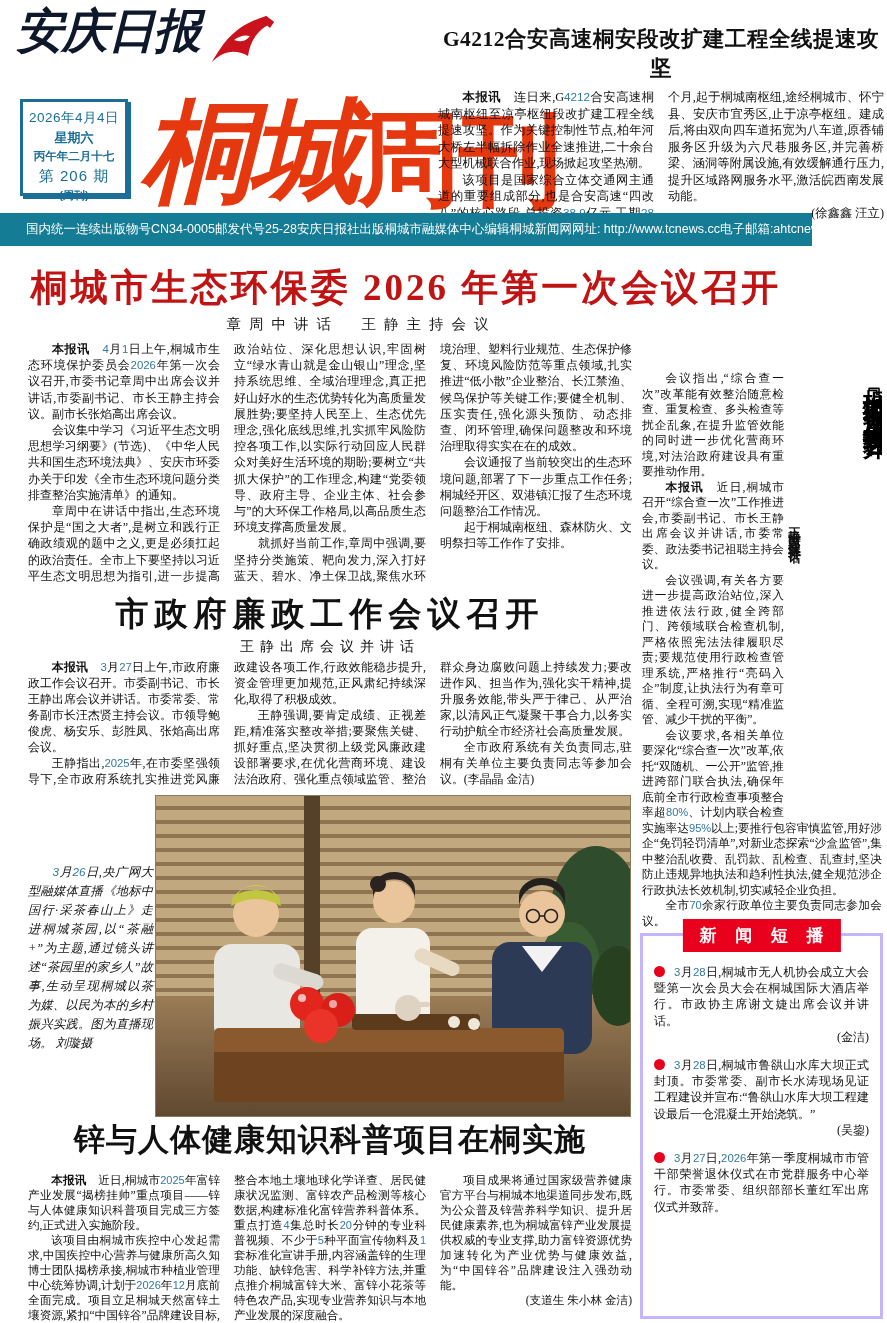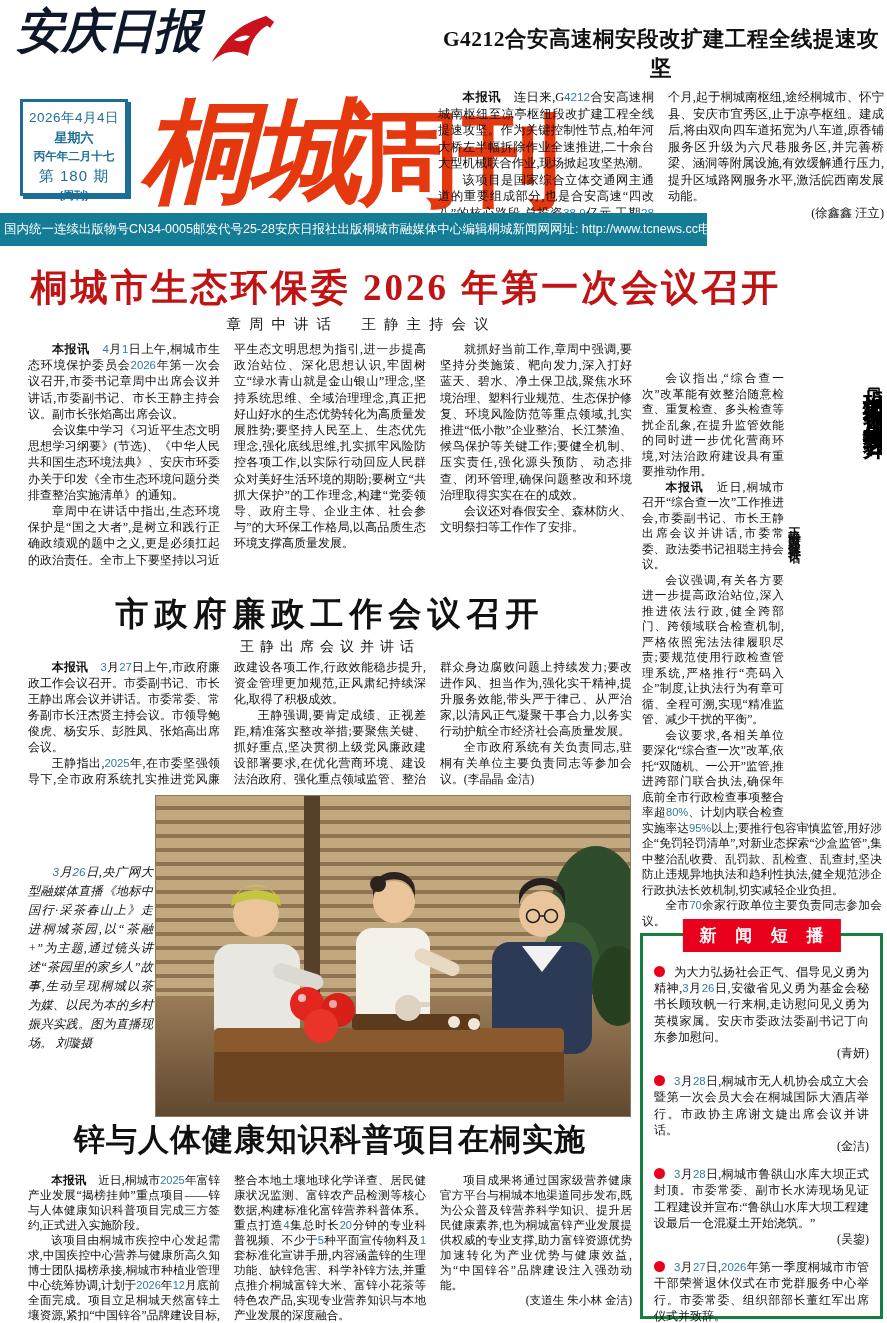--- a/index.html
+++ b/index.html
@@ -32,22 +32,22 @@
                   font-family:"Liberation Sans",sans-serif; letter-spacing:-2px; }
 
   
   .top-article { left:438px; top:24px; width:446px; }
   .top-article h2 { font-size:21.5px; font-weight:900; text-align:center; letter-spacing:0.5px;
                     font-family:"Liberation Serif",serif; }
   .top-article .body { margin-top:7px; height:150px; column-count:2; column-gap:14px;
                        font-size:12.3px; line-height:16.5px; text-align:justify; overflow:hidden; }
 
   
-  .info-bar { left:0; top:213px; width:707px; height:33px; background:#147c95; color:#fff;
-              display:flex; align-items:center; justify-content:space-between; padding:0 4px;
+  .info-bar { left:0; top:213px; width:812px; height:33px; background:#147c95; color:#fff;
+              display:flex; align-items:center; justify-content:space-between; padding:0 26px;
               font-size:12.5px; font-family:"Liberation Sans",sans-serif; white-space:nowrap; }
 
   
   .main-headline { left:0; top:263px; width:812px; text-align:center; color:#c01414;
                    font-size:37px; font-weight:900; letter-spacing:3px;
                    font-family:"Liberation Serif",serif; }
   .main-sub { left:0; top:315px; width:723px; text-align:center; font-size:14.5px;
               letter-spacing:8px; color:#1a1a1a; }
   .main-body { left:28px; top:341px; width:604px; height:246px; column-count:3; column-gap:14px;
                font-size:12px; line-height:16.2px; text-align:justify; overflow:hidden; }
@@ -75,21 +75,21 @@
              font-style:italic; text-align:justify; }
   .caption p { text-indent:2em; }
 
   
   .zinc-headline { left:28px; top:1119px; width:604px; text-align:center; font-size:31px;
                    font-weight:900; letter-spacing:1px; font-family:"Liberation Sans",sans-serif; }
   .zinc-body { left:28px; top:1173px; width:604px; height:150px; column-count:3; column-gap:14px;
                font-size:11.6px; line-height:15px; text-align:justify; overflow:hidden; }
 
   
-  .news-box { left:640px; top:933px; width:243px; height:386px; border:3px solid #15803d; background:#fff; }
+  .news-box { left:640px; top:933px; width:243px; height:386px; border:3px solid #c4b5fd; background:#fff; }
   .news-tab { position:absolute; top:-17px; left:50%; transform:translateX(-50%);
               background:#e8001c; color:#fff; font-weight:bold; font-size:17px;
               letter-spacing:7px; padding:5px 10px 5px 17px; white-space:nowrap;
               font-family:"Liberation Sans",sans-serif; }
   .news-items { padding:28px 11px 6px 11px; font-size:12px; line-height:16.2px; text-align:justify; }
   .brief { margin-bottom:12px; }
   .dot { display:inline-block; width:11px; height:11px; border-radius:50%; background:#e8001c;
          margin-right:9px; vertical-align:-1px; }
   .bsig { display:block; text-align:right; }
 
@@ -109,21 +109,21 @@
       <path d="M8,50 C20,30 30,14 62,4 L70,10 C52,18 46,30 44,44 C30,36 18,40 8,50 Z" fill="#c9121c"></path>
       <path d="M62,4 L70,10 L66,16 L58,9 Z" fill="#c9121c"></path>
       <path d="M30,28 q8,-6 16,-4 q-6,8 -16,4" fill="#fff"></path>
     </svg>
   </div>
 
   <div class="abs date-box">
     <div class="d1">2026年4月4日</div>
     <div class="d2">星期六</div>
     <div class="d3">丙午年二月十七</div>
-    <div class="d4">第 180 期</div>
+    <div class="d4">第 206 期</div>
     <div class="d5">(周刊)</div>
   </div>
 
   <div class="abs weekly-title">
     <span class="weekly-calli">桐城</span>
     <span class="weekly-bold">周刊</span>
   </div>
 
   <div class="abs top-article">
     <h2>G4212合安高速桐安段改扩建工程全线提速攻坚</h2>
@@ -145,21 +145,22 @@
     <span>电子邮箱:ahtcnews@163.com</span>
   </div>
 
   <div class="abs main-headline">桐城市生态环保委 2026 年第一次会议召开</div>
   <div class="abs main-sub">章周中讲话　王静主持会议</div>
   <div class="abs main-body">
       <p class="para"><b>本报讯</b>　<span class="num">4</span>月<span class="num">1</span>日上午,桐城市生态环境保护委员会<span class="num">2026</span>年第一次会议召开,市委书记章周中出席会议并讲话,市委副书记、市长王静主持会议。副市长张焰高出席会议。</p>
       <p class="para">会议集中学习《习近平生态文明思想学习纲要》(节选)、《中华人民共和国生态环境法典》、安庆市环委办关于印发《全市生态环境问题分类排查整治实施清单》的通知。</p>
       <p class="para">章周中在讲话中指出,生态环境保护是“国之大者”,是树立和践行正确政绩观的题中之义,更是必须扛起的政治责任。全市上下要坚持以习近平生态文明思想为指引,进一步提高政治站位、深化思想认识,牢固树立“绿水青山就是金山银山”理念,坚持系统思维、全域治理理念,真正把好山好水的生态优势转化为高质量发展胜势;要坚持人民至上、生态优先理念,强化底线思维,扎实抓牢风险防控各项工作,以实际行动回应人民群众对美好生活环境的期盼;要树立“共抓大保护”的工作理念,构建“党委领导、政府主导、企业主体、社会参与”的大环保工作格局,以高品质生态环境支撑高质量发展。</p>
       <p class="para">就抓好当前工作,章周中强调,要坚持分类施策、靶向发力,深入打好蓝天、碧水、净土保卫战,聚焦水环境治理、塑料行业规范、生态保护修复、环境风险防范等重点领域,扎实推进“低小散”企业整治、长江禁渔、候鸟保护等关键工作;要健全机制、压实责任,强化源头预防、动态排查、闭环管理,确保问题整改和环境治理取得实实在在的成效。</p>
-      <p class="para">会议还对春假安全、森林防火、文明祭扫等工作作了安排。</p>
+      <p class="para">会议通报了当前较突出的生态环境问题,部署了下一步重点工作任务;桐城经开区、双港镇汇报了生态环境问题整治工作情况。</p>
+      <p class="para">起于桐城南枢纽、森林防火、文明祭扫等工作作了安排。</p>
     </div>
 
   <div class="abs right-article">
     <div class="vblock">
       <div class="vtitle">桐城市『综合查一次』工作推进会召开</div>
       <div class="vbyline">王静出席会议并讲话</div>
     </div>
     <div>
         <p class="para">会议指出,“综合查一次”改革能有效整治随意检查、重复检查、多头检查等扰企乱象,在提升监管效能的同时进一步优化营商环境,对法治政府建设具有重要推动作用。</p>
         <p class="para"><b>本报讯</b>　近日,桐城市召开“综合查一次”工作推进会,市委副书记、市长王静出席会议并讲话,市委常委、政法委书记祖聪主持会议。</p>
@@ -253,24 +254,20 @@
         <p class="para">该项目由桐城市疾控中心发起需求,中国疾控中心营养与健康所高久知博士团队揭榜承接,桐城市种植业管理中心统筹协调,计划于<span class="num">2026</span>年<span class="num">12</span>月底前全面完成。项目立足桐城天然富锌土壤资源,紧扣“中国锌谷”品牌建设目标,整合本地土壤地球化学详查、居民健康状况监测、富锌农产品检测等核心数据,构建标准化富锌营养科普体系。重点打造<span class="num">4</span>集总时长<span class="num">20</span>分钟的专业科普视频、不少于<span class="num">5</span>种平面宣传物料及<span class="num">1</span>套标准化宣讲手册,内容涵盖锌的生理功能、缺锌危害、科学补锌方法,并重点推介桐城富锌大米、富锌小花茶等特色农产品,实现专业营养知识与本地产业发展的深度融合。</p>
         <p class="para">项目成果将通过国家级营养健康官方平台与桐城本地渠道同步发布,既为公众普及锌营养科学知识、提升居民健康素养,也为桐城富锌产业发展提供权威的专业支撑,助力富锌资源优势加速转化为产业优势与健康效益,为“中国锌谷”品牌建设注入强劲动能。</p>
       </div>
     <div class="sig">(支道生 朱小林 金洁)</div>
   </div>
 
   <div class="abs news-box">
     <div class="news-tab">新 闻 短 播</div>
     <div class="news-items">
       <div class="brief">
-        <span class="dot"></span><span>为大力弘扬社会正气、倡导见义勇为精神,<span class="num">3</span>月<span class="num">26</span>日,安徽省见义勇为基金会秘书长顾玫帆一行来桐,走访慰问见义勇为英模家属。安庆市委政法委副书记丁向东参加慰问。</span>
-        <span class="bsig">(青妍)</span>
-      </div>
-      <div class="brief">
         <span class="dot"></span><span><span class="num">3</span>月<span class="num">28</span>日,桐城市无人机协会成立大会暨第一次会员大会在桐城国际大酒店举行。市政协主席谢文婕出席会议并讲话。</span>
         <span class="bsig">(金洁)</span>
       </div>
       <div class="brief">
         <span class="dot"></span><span><span class="num">3</span>月<span class="num">28</span>日,桐城市鲁谼山水库大坝正式封顶。市委常委、副市长水涛现场见证工程建设并宣布:“鲁谼山水库大坝工程建设最后一仓混凝土开始浇筑。”</span>
         <span class="bsig">(吴鋆)</span>
       </div>
       <div class="brief">
         <span class="dot"></span><span><span class="num">3</span>月<span class="num">27</span>日,<span class="num">2026</span>年第一季度桐城市市管干部荣誉退休仪式在市党群服务中心举行。市委常委、组织部部长董红军出席仪式并致辞。</span>
         

